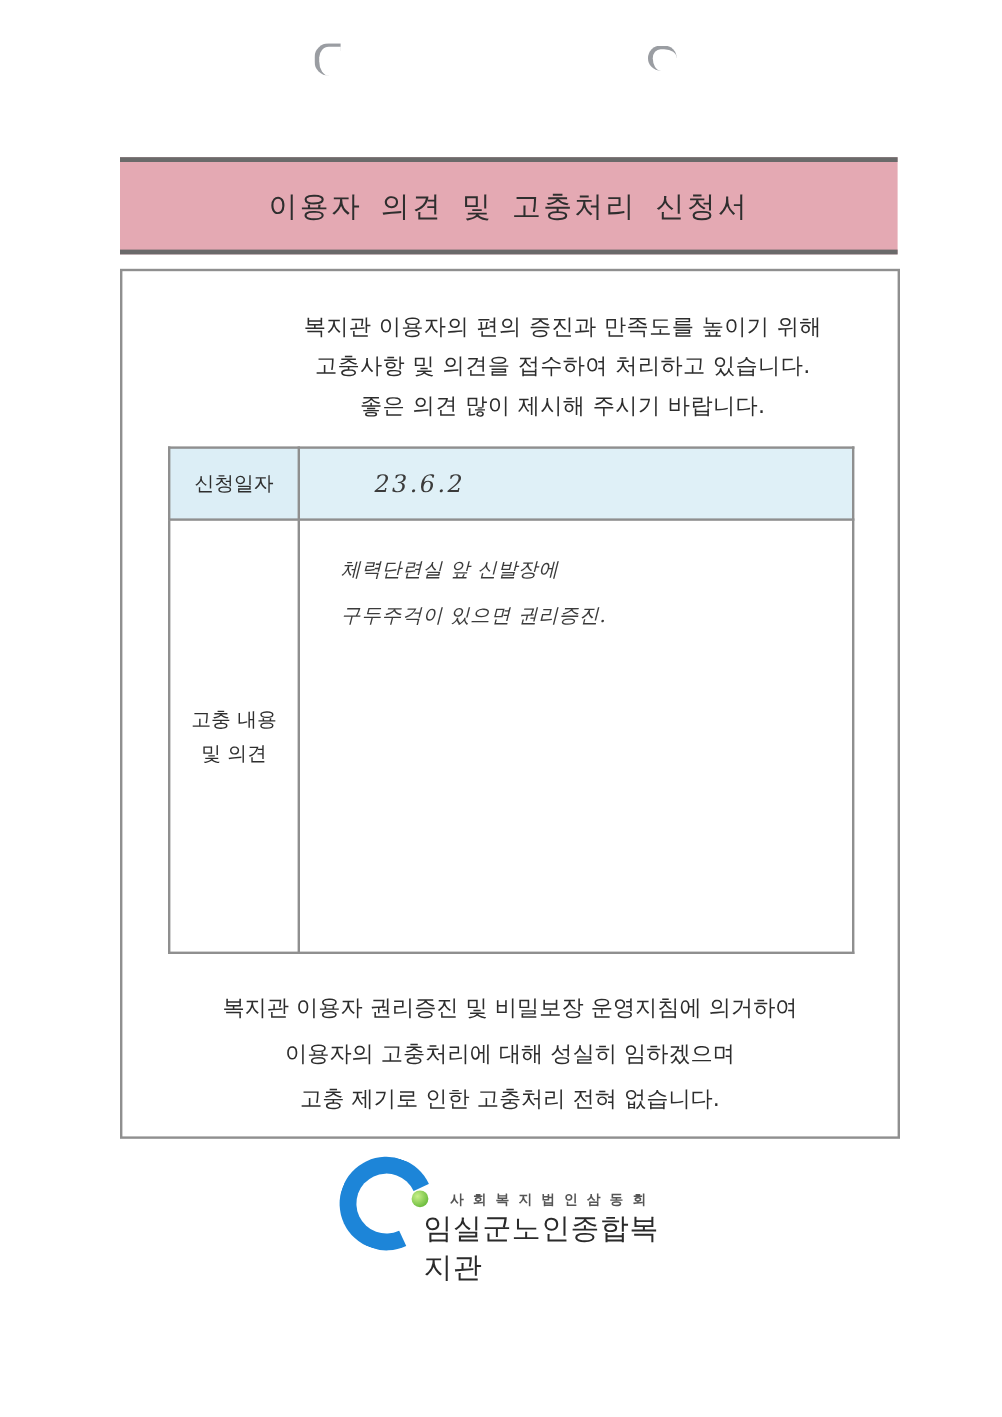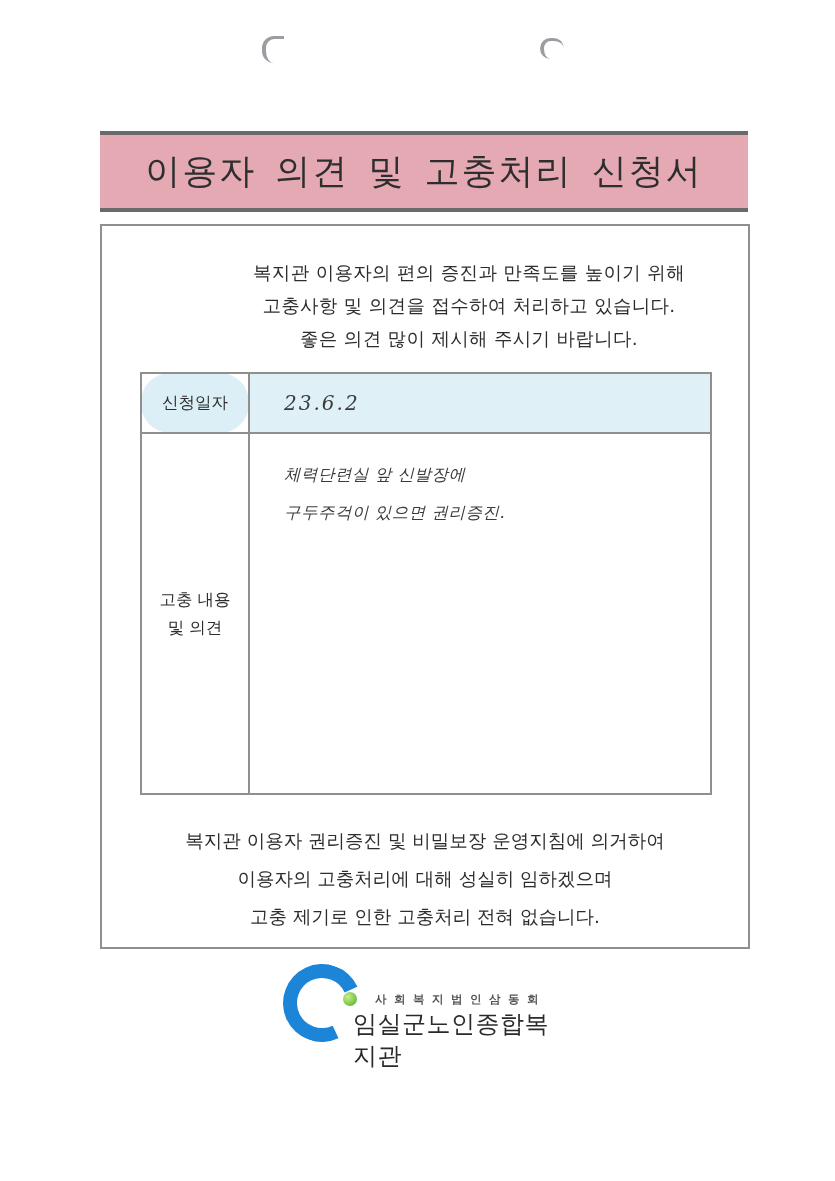--- a/index.html
+++ b/index.html
@@ -16,49 +16,49 @@
     }
     .punch.left { left: 262px; }
     .punch.right { left: 540px; top: 38px; width: 20px; height: 18px; border-radius: 12px 12px 0 12px; }
     .title-band {
       position: absolute; left: 100px; top: 131px; width: 648px; height: 73px;
       background: #e4a9b3;
       border-top: 4px solid #6a6a6a; border-bottom: 4px solid #6a6a6a;
       display: flex; align-items: center; justify-content: center;
     }
     .title-band h1 {
-      margin: 8px; font-size: 35px; font-weight: normal; letter-spacing: 2px; color: #2e2e2e;
+      margin: 8px; font-size: 24px; font-weight: normal; letter-spacing: 2px; color: #2e2e2e;
       word-spacing: 6px;
       text-align: center;
     }
     .outer-box {
       position: absolute; left: 100px; top: 224px; width: 646px; height: 721px;
       border: 2px solid #8f8f8f;
     }
     .intro {
       position: absolute; left: 0; top: 30px; width: 100%;
       text-align: center; font-size: 18.5px; line-height: 33px; color: #2d2d2d; padding-left: 44px;
     }
     .intro div { letter-spacing: 0.3px; }
     table.form {
       position: absolute; left: 38px; top: 146px; width: 572px;
       border-collapse: collapse; border: 2px solid #8f8f8f;
     }
     table.form td { border: 2px solid #8f8f8f; padding: 0; }
     td.label {
-      width: 106px; text-align: center; font-size: 16.5px; line-height: 28px; color: #2e2e2e; border-radius: 29px;
+      width: 106px; text-align: center; font-size: 16.5px; line-height: 28px; color: #2e2e2e;
     }
     tr.date-row td { height: 58px; background: #dff0f7; }
     tr.date-row td.label { background: #dceef6; }
     tr.content-row td { height: 359px; vertical-align: top; }
     tr.content-row td.label { vertical-align: middle; }
     .handwritten {
       font-family: "DejaVu Serif", serif; font-style: italic; color: #3b3b3b;
     }
-    .date-value { font-size: 20px; padding-left: 34px; letter-spacing: 2px; }
+    .date-value { font-size: 20px; padding-left: 62px; letter-spacing: 2px; }
     .content-value { padding: 22px 0 0 34px; font-size: 16.5px; line-height: 38px; letter-spacing: 0.5px; }
     .closing {
       position: absolute; left: 0; top: 596px; width: 100%;
       text-align: center; font-size: 18.5px; line-height: 38px; color: #2d2d2d;
     }
     .logo {
       position: absolute; left: 283px; top: 962px; width: 290px; height: 80px;
     }
     .logo .ring {
       position: absolute; left: 0; top: 2px; width: 50px; height: 50px;

